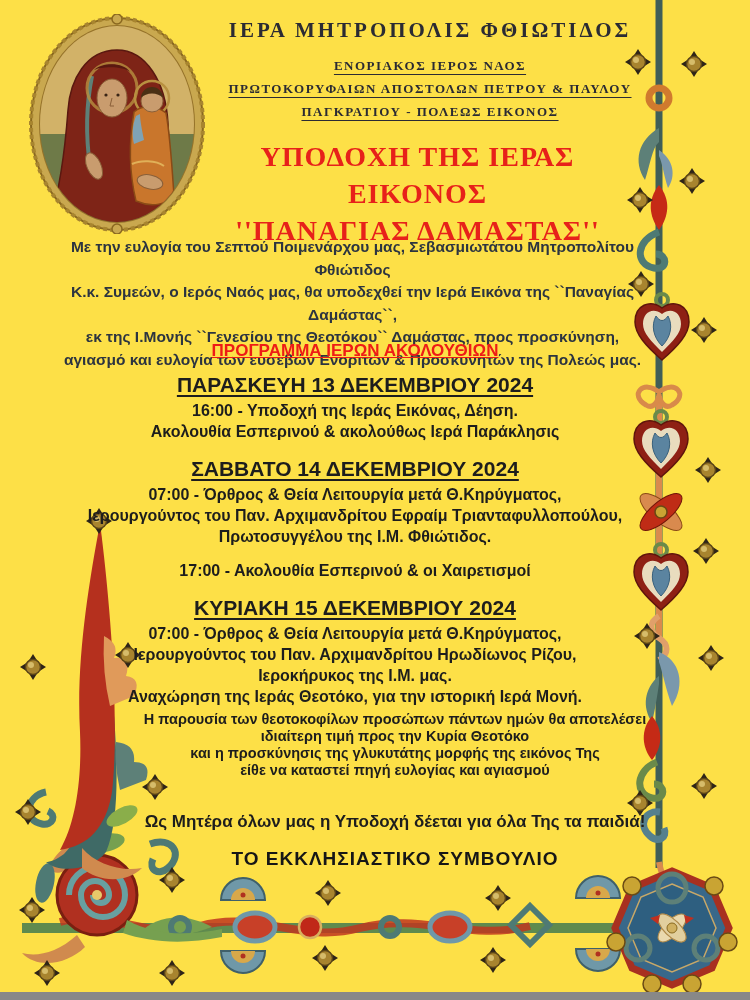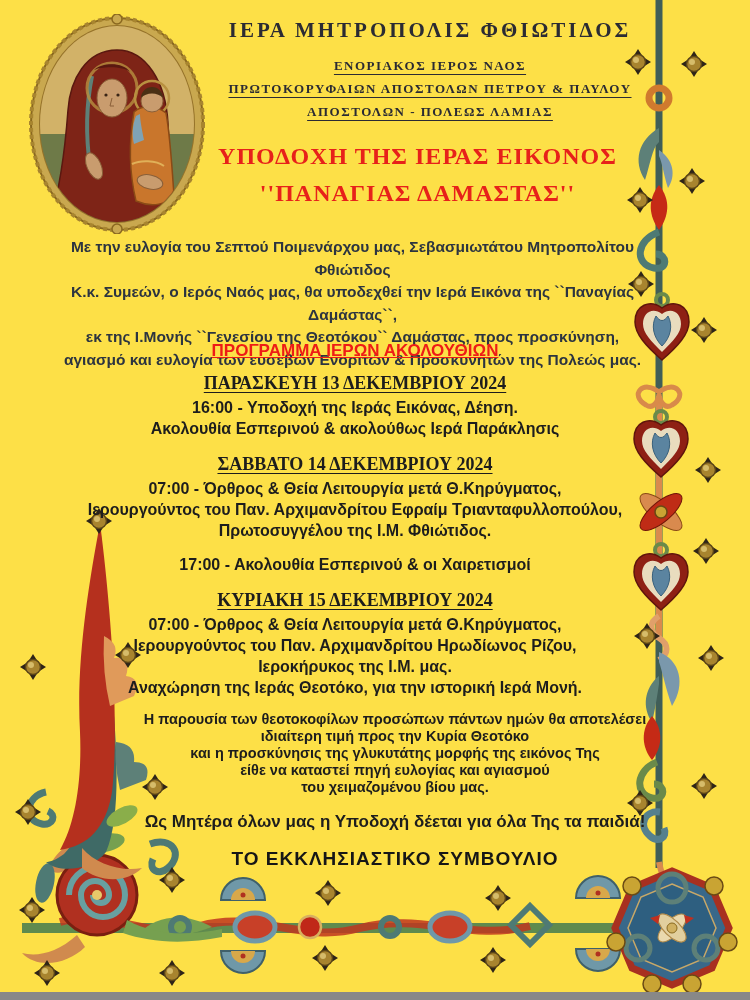--- a/index.html
+++ b/index.html
@@ -11,30 +11,30 @@
   .txt{position:absolute;text-align:center;}
   
   .hdr{left:210px;top:18px;width:440px;color:#2b2b33;font-family:"Liberation Serif",serif;}
   .hdr .l1{font-size:21px;letter-spacing:3px;font-weight:bold;margin-bottom:15px;}
   .hdr .l2,.hdr .l3,.hdr .l4{
     font-size:13px;letter-spacing:1.5px;font-weight:bold;margin-bottom:7px;
     text-decoration:underline;text-underline-offset:4px;text-decoration-thickness:1px;
   }
   
   .title{left:195px;top:138px;width:445px;color:#e7211a;font-family:"Liberation Serif",serif;
-    font-weight:bold;font-size:24px;line-height:37px;letter-spacing:1px;}
+    font-weight:bold;font-size:28px;line-height:37px;letter-spacing:1px;}
   
   .intro{left:40px;top:236px;width:625px;color:#2c3440;font-weight:bold;
     font-size:15.5px;line-height:22.5px;}
   
   .program{left:45px;top:341px;width:620px;color:#1d1d1d;font-weight:bold;}
   .program .red-head{color:#ee1c16;font-size:17px;margin-bottom:12px;text-decoration:underline;}
   .day{margin-bottom:15px;}
-  .day .date{font-size:18px;text-decoration:underline;text-underline-offset:3px;
-    margin-bottom:3px;font-family:Liberation Serif, serif;}
+  .day .date{font-size:21px;text-decoration:underline;text-underline-offset:3px;
+    margin-bottom:3px;}
   .day .line{font-size:16px;line-height:21px;}
   .block-gap{height:13px;}
   
   .closing{left:95px;top:711px;width:600px;color:#1d1d1d;font-weight:bold;
     font-size:14.5px;line-height:17px;}
   .mother{left:95px;top:812px;width:600px;color:#1d1d1d;font-weight:bold;font-size:17px;}
   .committee{left:95px;top:848px;width:600px;color:#161616;font-weight:bold;
     font-size:19px;letter-spacing:1px;text-align:center;}
 </style>
 </head>
@@ -209,21 +209,21 @@
       <path d="M104,150 C 112,146 128,146 136,152" stroke="#e0b058" stroke-width="2" fill="none"></path>
     </g>
     <circle cx="89" cy="5" r="5" fill="#c9a84f" stroke="#8a6820" stroke-width="1.5"></circle>
     <circle cx="89" cy="215" r="5" fill="#c9a84f" stroke="#8a6820" stroke-width="1.5"></circle>
   </svg>
 
   <div class="txt hdr">
     <div class="l1">ΙΕΡΑ ΜΗΤΡΟΠΟΛΙΣ ΦΘΙΩΤΙΔΟΣ</div>
     <div class="l2">ΕΝΟΡΙΑΚΟΣ ΙΕΡΟΣ ΝΑΟΣ</div>
     <div class="l3">ΠΡΩΤΟΚΟΡΥΦΑΙΩΝ ΑΠΟΣΤΟΛΩΝ ΠΕΤΡΟΥ &amp; ΠΑΥΛΟΥ</div>
-    <div class="l4">ΑΠΟΣΤΟΛΩΝ - ΠΟΛΕΩΣ ΛΑΜΙΑΣ</div>
+    <div class="l4">ΠΑΓΚΡΑΤΙΟΥ - ΠΟΛΕΩΣ ΕΙΚΟΝΟΣ</div>
   </div>
 
   <div class="txt title">
     <div>ΥΠΟΔΟΧΗ ΤΗΣ ΙΕΡΑΣ ΕΙΚΟΝΟΣ</div>
     <div>''ΠΑΝΑΓΙΑΣ ΔΑΜΑΣΤΑΣ''</div>
   </div>
 
   <div class="txt intro">
     <div>Με την ευλογία του Σεπτού Ποιμενάρχου μας, Σεβασμιωτάτου Μητροπολίτου Φθιώτιδος</div>
     <div>Κ.κ. Συμεών, ο Ιερός Ναός μας, θα υποδεχθεί την Ιερά Εικόνα της ``Παναγίας Δαμάστας``,</div>
@@ -256,20 +256,19 @@
       <div class="line">Ιεροκήρυκος της Ι.Μ. μας.</div>
       <div class="line">Αναχώρηση της Ιεράς Θεοτόκο, για την ιστορική Ιερά Μονή.</div>
     </div>
   </div>
 
   <div class="txt closing">
     <div>Η παρουσία των θεοτοκοφίλων προσώπων πάντων ημών θα αποτελέσει</div>
     <div>ιδιαίτερη τιμή προς την Κυρία Θεοτόκο</div>
     <div>και η προσκύνησις της γλυκυτάτης μορφής της εικόνος Της</div>
     <div>είθε να καταστεί πηγή ευλογίας και αγιασμού</div>
-    <div>του χειμαζομένου βίου μας.</div>
   </div>
 
   <div class="txt mother">Ως Μητέρα όλων μας η Υποδοχή δέεται για όλα Της τα παιδιά!</div>
 
   <div class="txt committee">ΤΟ ΕΚΚΛΗΣΙΑΣΤΙΚΟ ΣΥΜΒΟΥΛΙΟ</div>
 
 </div>
 
 </body></html>

